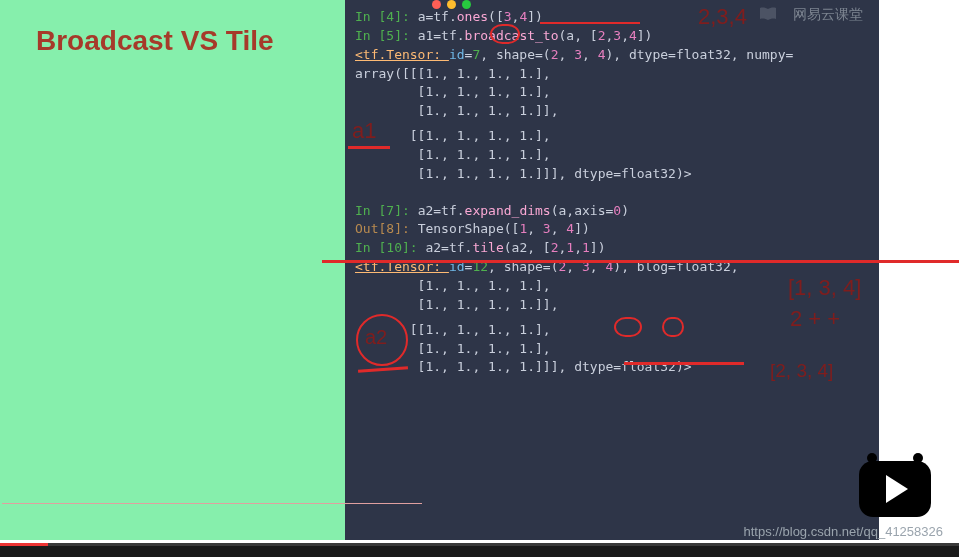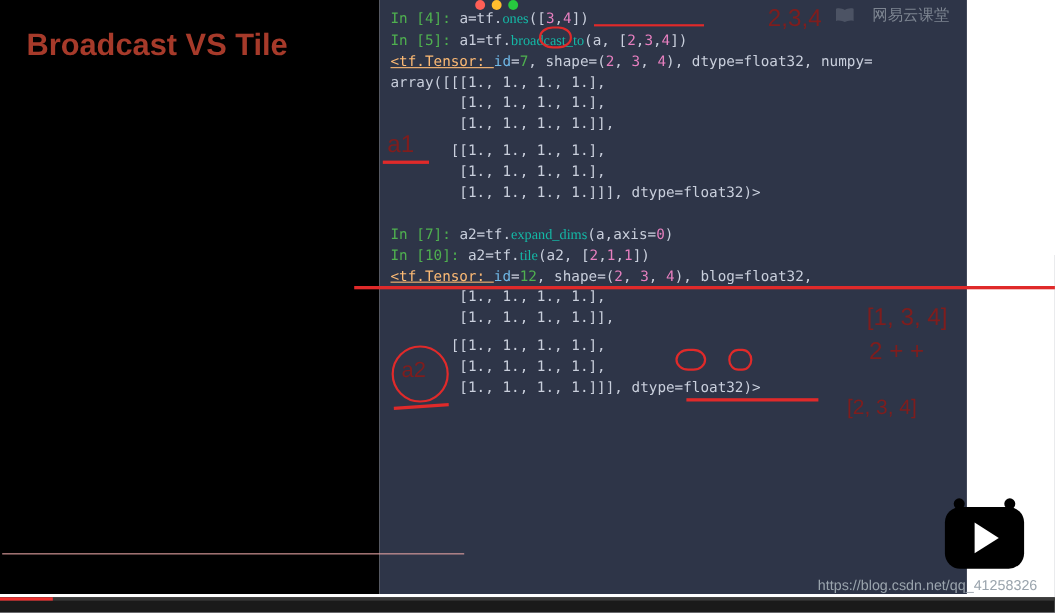--- a/index.html
+++ b/index.html
@@ -11,22 +11,22 @@
     position: relative;
     overflow: hidden;
   }
   .main-area {
     display: flex;
     width: 100%;
     height: 540px;
   }
   .slide-left {
     width: 345px;
-    background: #000000;
-    padding: 25px 24px;
+    background: #86efac;
+    padding: 25px 36px;
     position: relative;
   }
   .slide-title {
     color: #a63a2a;
     font-size: 28px;
     font-weight: bold;
   }
   .terminal {
     width: 534px;
     background: #2e3548;
@@ -35,21 +35,21 @@
     font-size: 13px;
     line-height: 1.45;
     padding: 8px 10px 8px 10px;
     position: relative;
     overflow: hidden;
   }
   .term-line { white-space: pre; }
   .prompt { color: #4fb04f; }
   .var { color: #c9cfdc; }
   .op { color: #c9cfdc; }
-  .func { color: #14b8a6; font-family: Liberation Serif, serif; }
+  .func { color: #f9a8d4; }
   .num { color: #e67fbf; }
   .id-label { color: #6fb7e6; }
   .id-val { color: #4fb04f; }
   .shape-num { color: #e67fbf; }
   .arraytxt { color: #c9cfdc; }
   .dtype { color: #fdba74; text-decoration: underline; }
   .out { color: #b88a4f; }
   .blank { height: 6px; }
 
   
@@ -191,20 +191,21 @@
     <div class="term-line arraytxt">        [1., 1., 1., 1.]],</div>
     <div class="blank"></div>
     <div class="term-line arraytxt">       [[1., 1., 1., 1.],</div>
     <div class="term-line arraytxt">        [1., 1., 1., 1.],</div>
     <div class="term-line arraytxt">        [1., 1., 1., 1.]]], dtype=float32)&gt;</div>
 
     <div style="height:18px"></div>
 
     <div class="term-line"><span class="prompt">In [7]: </span><span class="var">a2=tf.</span><span class="func">expand_dims</span><span class="op">(a,axis=</span><span class="num">0</span><span class="op">)</span></div>
 
+    <div class="term-line"><span class="out">Out[8]: </span><span>TensorShape([</span><span class="shape-num">1</span><span>, </span><span class="shape-num">3</span><span>, </span><span class="shape-num">4</span><span>])</span></div>
 
     <div class="term-line"><span class="prompt">In [10]: </span><span class="var">a2=tf.</span><span class="func">tile</span><span class="op">(a2, [</span><span class="num">2</span><span class="op">,</span><span class="num">1</span><span class="op">,</span><span class="num">1</span><span class="op">])</span></div>
 
     <div class="term-line"><span class="dtype">&lt;tf.Tensor: </span><span class="id-label">id</span><span>=</span><span class="id-val">12</span><span>, shape=(</span><span class="shape-num">2</span><span>, </span><span class="shape-num">3</span><span>, </span><span class="shape-num">4</span><span>), blog=float32,</span></div>
 
     <div class="term-line arraytxt">        [1., 1., 1., 1.],</div>
     <div class="term-line arraytxt">        [1., 1., 1., 1.]],</div>
     <div class="blank"></div>
     <div class="term-line arraytxt">       [[1., 1., 1., 1.],</div>
     <div class="term-line arraytxt">        [1., 1., 1., 1.],</div>

